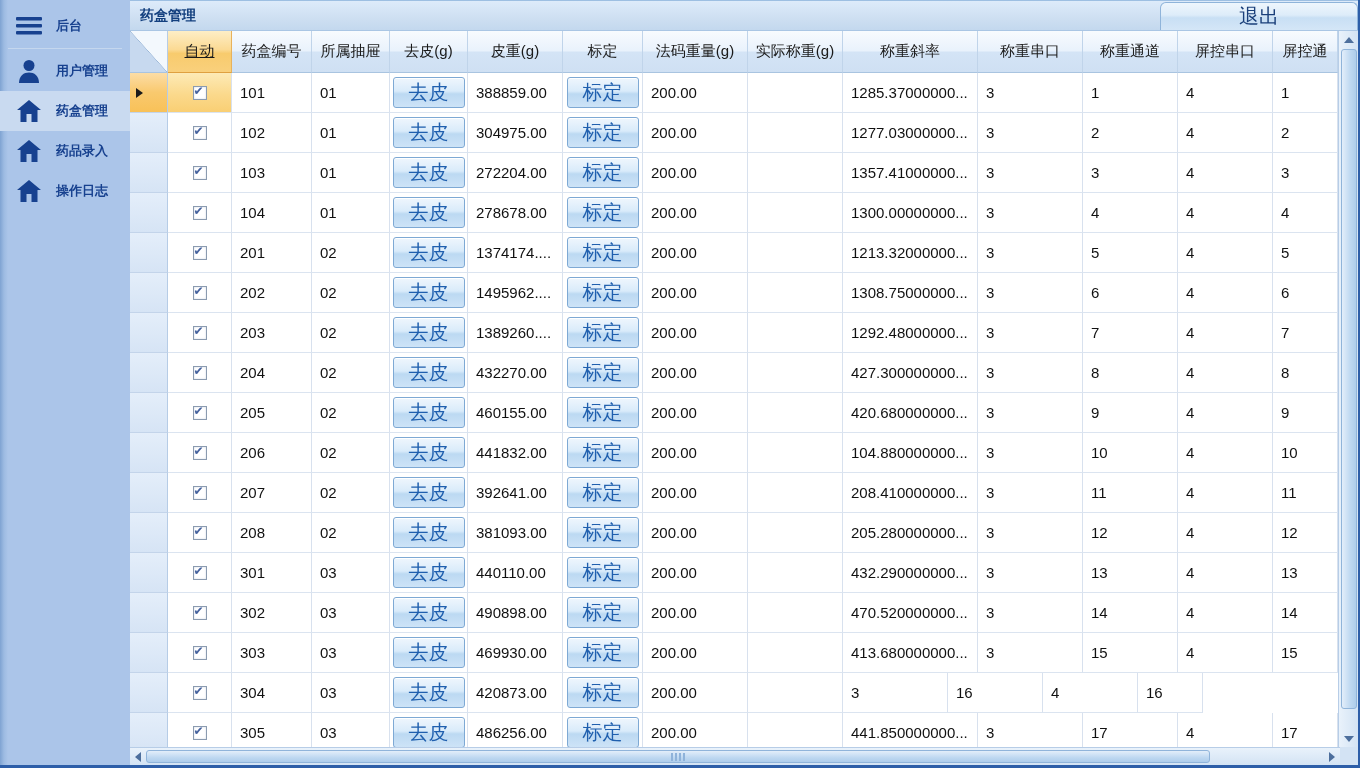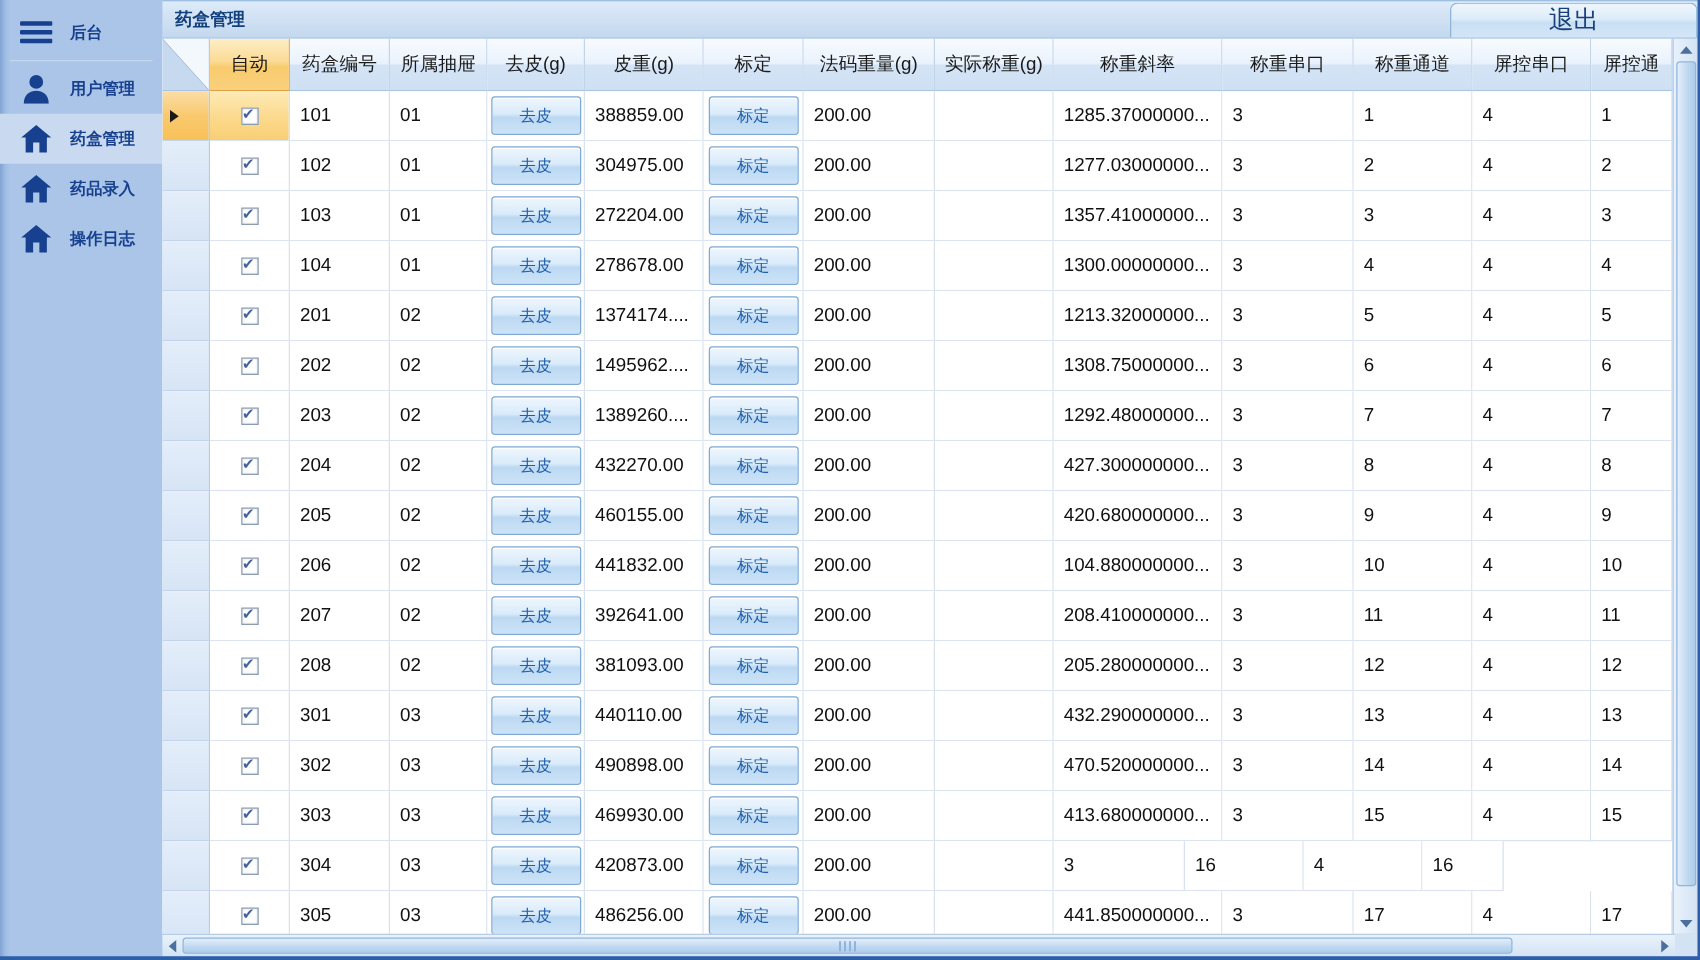--- a/index.html
+++ b/index.html
@@ -40,21 +40,21 @@
 
   .c0{width:38px}.c1{width:64px}.c2{width:80px}.c3{width:78px}.c4{width:78px}
   .c5{width:95px}.c6{width:80px}.c7{width:105px}.c8{width:95px}.c9{width:135px}
   .c10{width:105px}.c11{width:95px}.c12{width:95px}.c13{width:65px}
 
   
   .hcell { background:linear-gradient(180deg,#f8fbfe 0,#e9f2fc 48%,#d4e4f6 52%,#cfe0f3 100%);
            border-right:1px solid #c0d4ea; border-bottom:1px solid #a9c4e0;
            color:#1a1a1a; font-size:15px; display:flex; align-items:center; justify-content:center; }
   .hcell.orange { background:linear-gradient(180deg,#fdeec6 0,#fbda94 45%,#f8cb6d 55%,#f9d07c 100%);
-                  border-right:1px solid #e8b25c; border-bottom:1px solid #dfa040; }
+                  border-right:1px solid #e8b25c; border-bottom:1px solid #dfa040;text-decoration:underline; }
   .corner { background:linear-gradient(to top right,#c7d9ef 0,#c7d9ef 49%,#9cb8d8 50%,#f3f8fd 51%,#f3f8fd 100%);
             border-right:1px solid #b6cce6; border-bottom:1px solid #a9c4e0; }
 
   
   .ind { background:linear-gradient(180deg,#e4eefa 0,#d6e4f5 100%);
          border-right:1px solid #b6cce6; border-bottom:1px solid #c3d4ea;
          display:flex; align-items:center; padding-left:6px; }
   .drow.current .ind { background:linear-gradient(180deg,#fcdda6 0,#f9c96e 50%,#f8c158 100%); }
   .arrow { display:none; width:0; height:0; border-left:7px solid #1a1a1a;
            border-top:5px solid transparent; border-bottom:5px solid transparent; }
@@ -67,21 +67,21 @@
   .drow.current .auto-cell { background:linear-gradient(180deg,#fdeab6 0,#fbd98c 55%,#f9cf74 100%); }
 
   
   .cb { width:14px; height:14px; background:#fff; border:1px solid #8b9bb0; position:relative;
         box-shadow:inset 0 0 2px #cdd6e2; cursor:pointer; }
   .cb::after { content:"\2714"; position:absolute; left:0px; top:-3px; font-size:12px; color:#44619e; }
 
   
   .gbtn { width:72px; height:31px; border:1px solid #7ea9d4; border-radius:3px; cursor:pointer;
           background:linear-gradient(180deg,#eff6fd 0,#d9ebfa 45%,#bcd9f2 55%,#cde3f7 100%);
-          color:#1f5fae; font-size:13px; font-family:Liberation Sans, sans-serif;
+          color:#1f5fae; font-size:20px; font-family:Liberation Sans, sans-serif;
           box-shadow:inset 0 1px 0 #ffffff; }
 
   
   .vscroll { position:absolute; left:1338px; top:31px; width:20px; height:716px;
              background:linear-gradient(90deg,#e9f2fb 0,#d3e3f4 100%); border-left:1px solid #b7cde7; }
   .vthumb { position:absolute; left:2px; top:18px; width:16px; height:660px; border-radius:3px;
             border:1px solid #90b4da; background:linear-gradient(90deg,#e3eefa 0,#bed8f1 60%,#aecdeb 100%); }
   .sbtn { position:absolute; display:flex; align-items:center; justify-content:center; }
   .vup   { left:0; top:0; width:20px; height:17px; }
   .vdown { left:0; bottom:0; width:20px; height:17px; }

